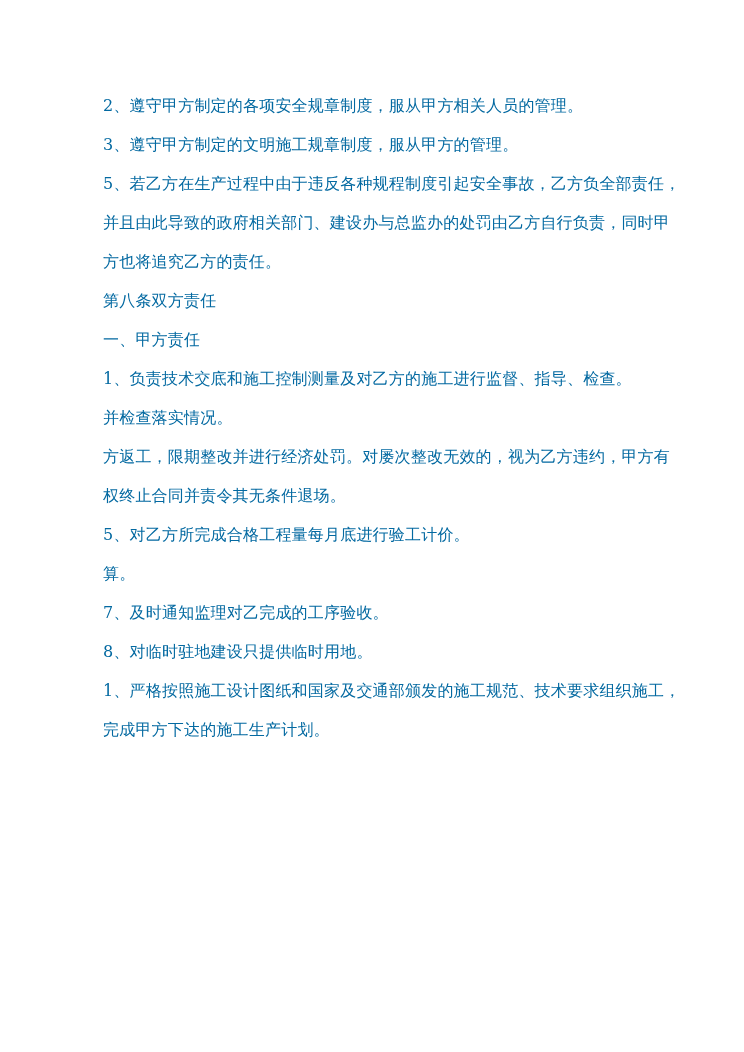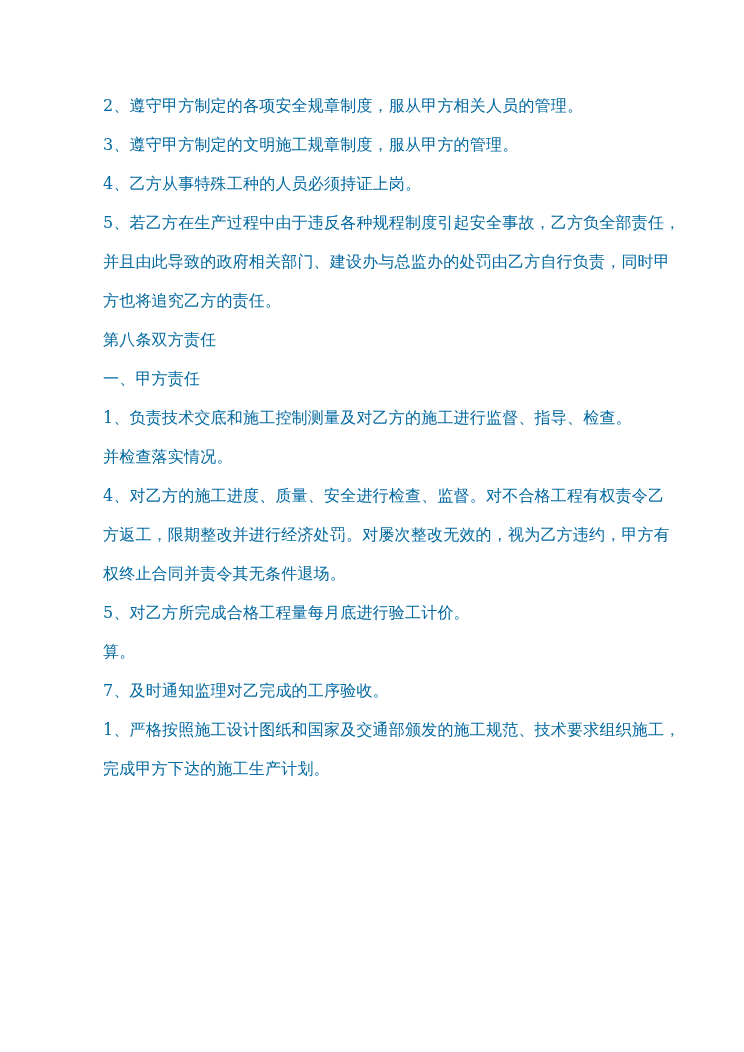--- a/index.html
+++ b/index.html
@@ -30,30 +30,29 @@
     font-weight: 500;
   }
 </style>
 </head>
 <body>
 
 <div class="page">
   <div class="doc-text">
     <div class="doc-line">2、遵守甲方制定的各项安全规章制度，服从甲方相关人员的管理。</div>
     <div class="doc-line">3、遵守甲方制定的文明施工规章制度，服从甲方的管理。</div>
-    <div class="doc-line">4、乙方从事特殊工种的人员必须持证上岗。</div>
     <div class="doc-line">5、若乙方在生产过程中由于违反各种规程制度引起安全事故，乙方负全部责任，</div>
     <div class="doc-line">并且由此导致的政府相关部门、建设办与总监办的处罚由乙方自行负责，同时甲</div>
     <div class="doc-line">方也将追究乙方的责任。</div>
     <div class="doc-line">第八条双方责任</div>
     <div class="doc-line">一、甲方责任</div>
     <div class="doc-line">1、负责技术交底和施工控制测量及对乙方的施工进行监督、指导、检查。</div>
     <div class="doc-line">并检查落实情况。</div>
-    <div class="doc-line">4、对乙方的施工进度、质量、安全进行检查、监督。对不合格工程有权责令乙</div>
     <div class="doc-line">方返工，限期整改并进行经济处罚。对屡次整改无效的，视为乙方违约，甲方有</div>
     <div class="doc-line">权终止合同并责令其无条件退场。</div>
     <div class="doc-line">5、对乙方所完成合格工程量每月底进行验工计价。</div>
     <div class="doc-line">算。</div>
     <div class="doc-line">7、及时通知监理对乙完成的工序验收。</div>
+    <div class="doc-line">8、对临时驻地建设只提供临时用地。</div>
     <div class="doc-line">1、严格按照施工设计图纸和国家及交通部颁发的施工规范、技术要求组织施工，</div>
     <div class="doc-line">完成甲方下达的施工生产计划。</div>
   </div>
 </div>
 
 </body></html>

